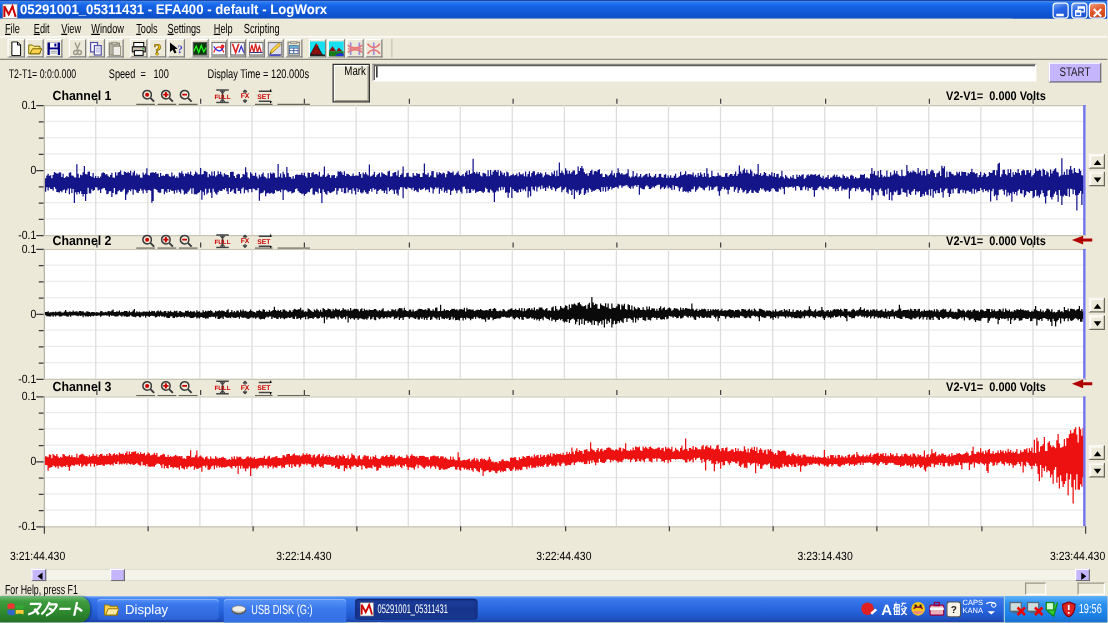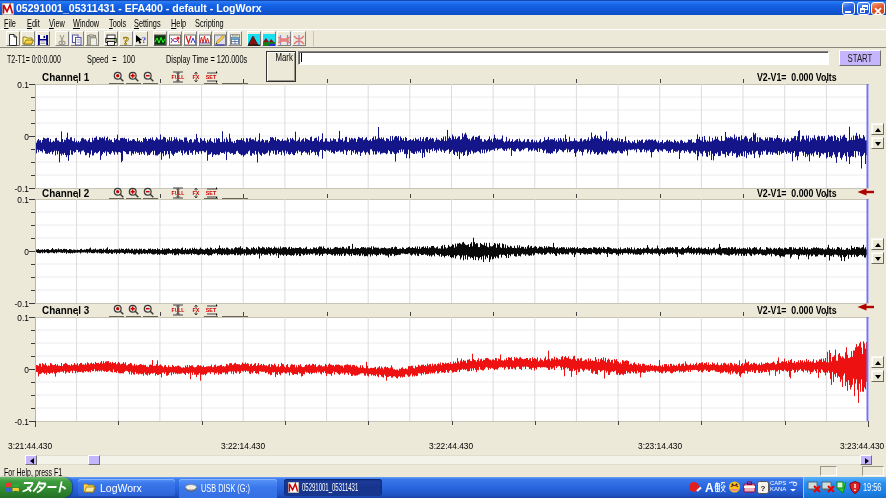--- a/index.html
+++ b/index.html
@@ -434,21 +434,21 @@
 <path d="M26 7H35"></path>
 <path d="M39 1.5V12.5M39 6C41 6.5 43 7.5 44.5 9"></path>
 </g>
       </svg>
     </div>
 <div class="abs" style="left:78px;top:2px;width:97px;height:17px;border-radius:3px;background:linear-gradient(180deg,#5a95f8 0%,#3a78ec 25%,#3069dd 80%,#2c61d2 100%);box-shadow:inset 0 1px 0 #86b2fa">
 <svg style="position:absolute;left:5px;top:3px" width="12" height="11" viewBox="0 0 12 11">
         <path d="M0.5 10L0.5 2H4L5 3H11V10Z" fill="#ffd24e" stroke="#9a7a00" stroke-width="0.8"></path>
         <path d="M1.5 10L3.5 5H12L10 10Z" fill="#ffe9a0" stroke="#9a7a00" stroke-width="0.8"></path>
       </svg>
-<div class="abs" style="left:22px;top:3px;font-size:10.5px;color:#fff">LogWorx</div>
+<div class="abs" style="left:22px;top:3px;font-size:10.5px;color:#fff">Display</div>
     </div>
 <div class="abs" style="left:179px;top:2px;width:98px;height:33px;border-radius:3px;background:linear-gradient(180deg,#5a95f8 0%,#3a78ec 25%,#3069dd 80%,#2c61d2 100%);box-shadow:inset 0 1px 0 #86b2fa">
 <svg style="position:absolute;left:6px;top:5px" width="13" height="8" viewBox="0 0 13 8">
         <ellipse cx="6" cy="4" rx="5.5" ry="3" fill="#d8d5c8" stroke="#555"></ellipse>
         <ellipse cx="6" cy="3.2" rx="5.5" ry="2.6" fill="#efeee8" stroke="#777" stroke-width="0.5"></ellipse>
       </svg>
 <div class="abs" style="left:22px;top:3px;font-size:10.5px;color:#fff;transform:scaleX(.70);transform-origin:0 0">USB DISK (G:)</div>
     </div>
 <div class="abs" style="left:284px;top:2px;width:98px;height:17px;border-radius:3px;background:linear-gradient(180deg,#1e3f9e 0%,#16348c 50%,#18378f 100%);box-shadow:inset 0 1px 2px #0c2060">
 <svg style="position:absolute;left:4px;top:3px" width="11" height="11" viewBox="0 0 12 12">

